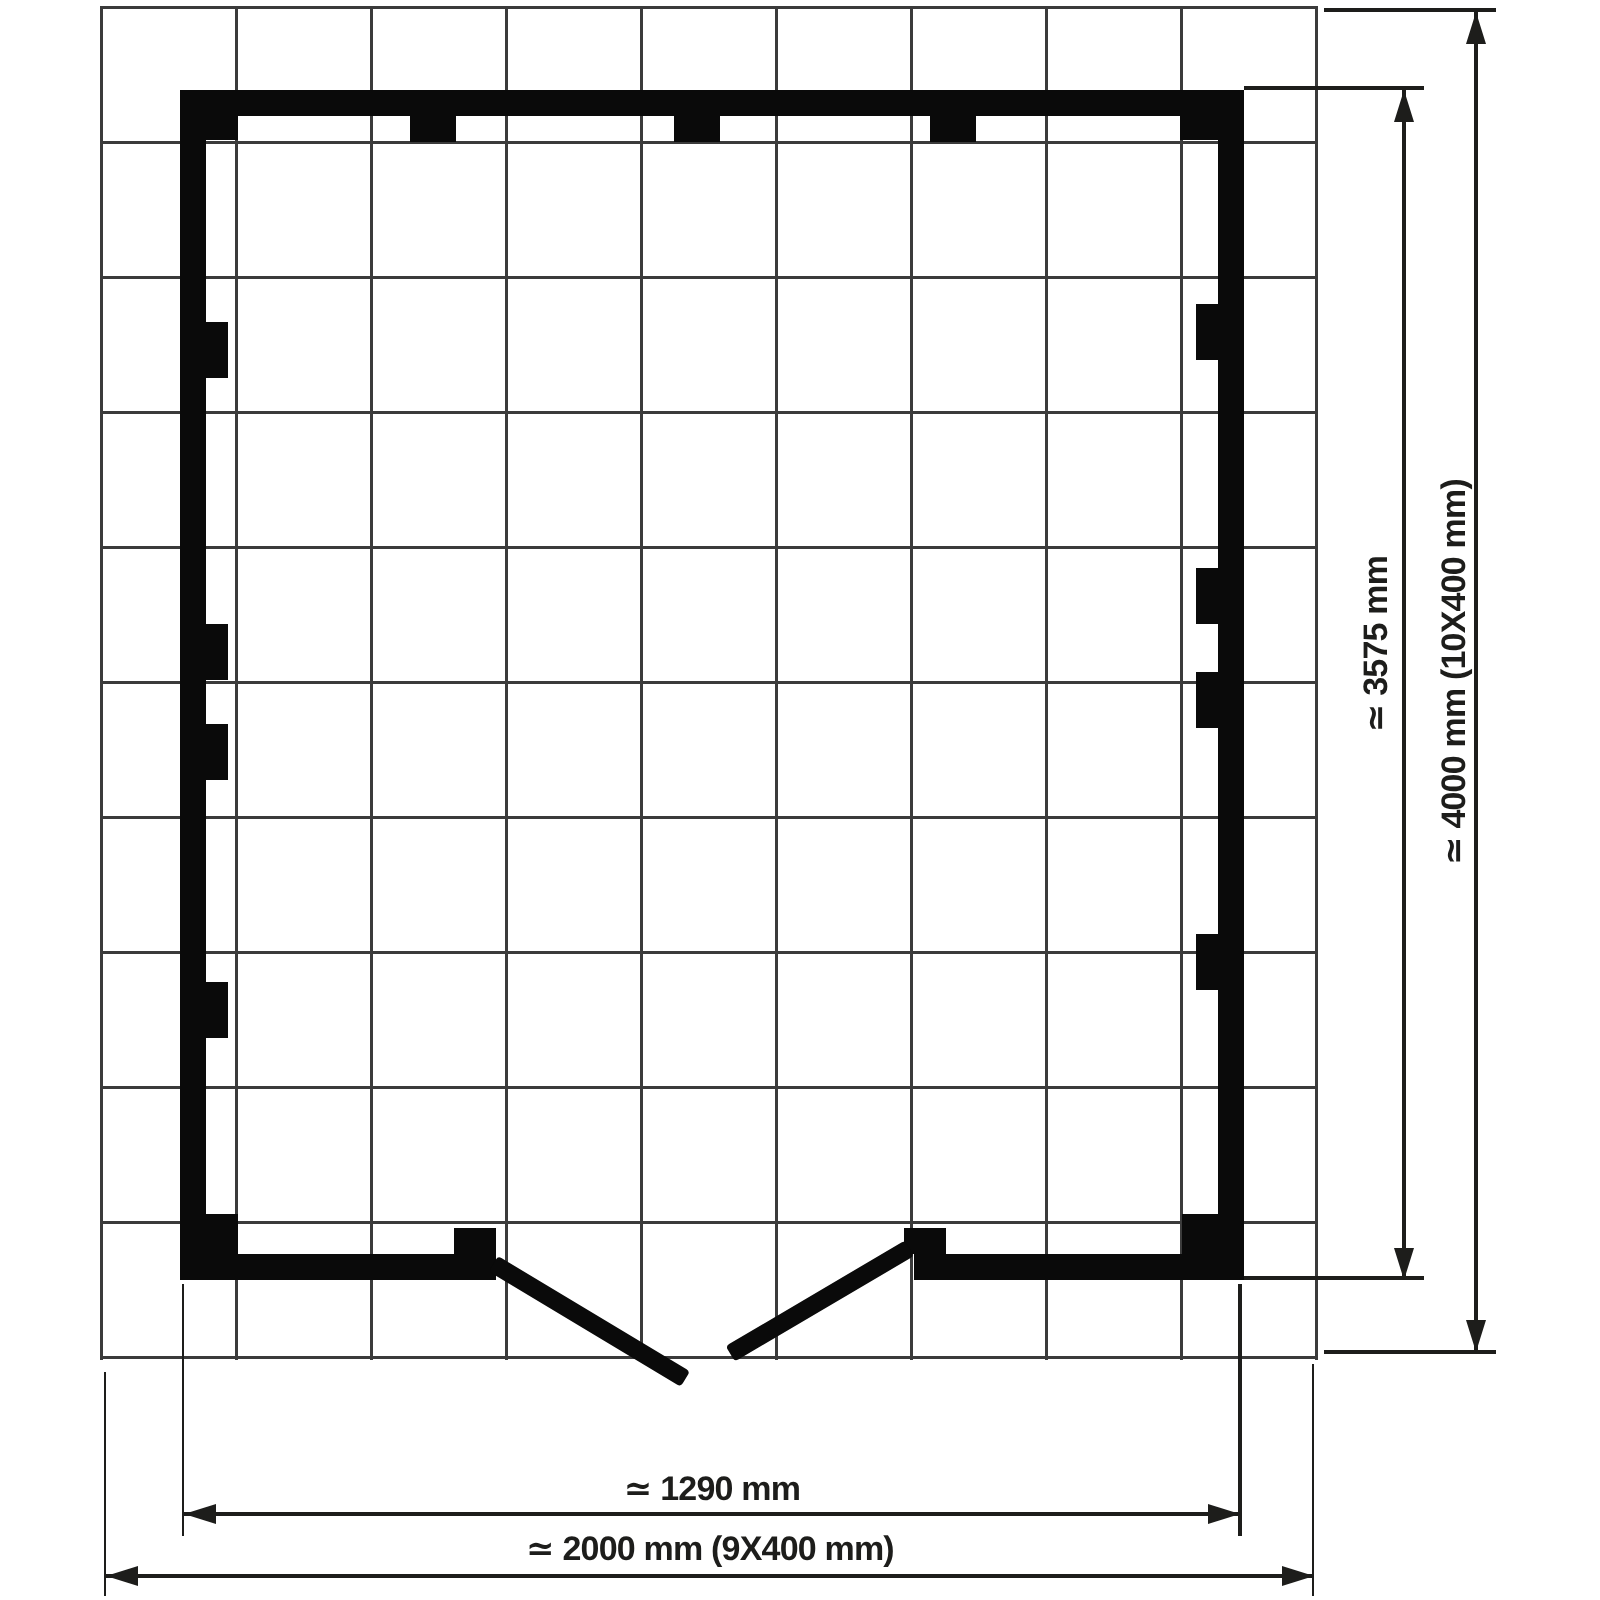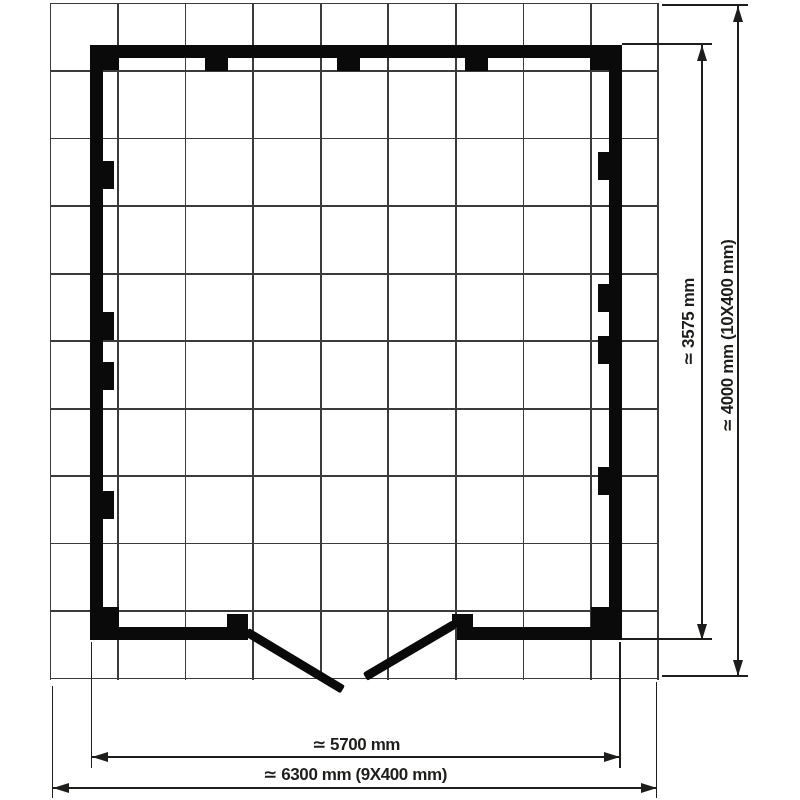--- a/index.html
+++ b/index.html
@@ -89,25 +89,25 @@
     <div class="arrow down" style="left:733px;top:660px"></div>
     <div class="vlabel" style="left:727px;top:336px">≃ 4000 mm (10X400 mm)</div>
   </div>
 
   <div>
     <div class="yline" style="left:90.5px;top:642px;height:126px"></div>
     <div class="yline" style="left:619px;top:642px;height:126px"></div>
     <div class="xline" style="left:92px;top:756px;width:528px"></div>
     <div class="arrow left" style="left:92px;top:752px"></div>
     <div class="arrow right" style="left:604px;top:752px"></div>
-    <div class="hlabel" style="left:92px;top:736px;width:528px">≃ 5700 mm</div>
+    <div class="hlabel" style="left:92px;top:736px;width:528px">≃ 1290 mm</div>
   </div>
 
   <div>
     <div class="yline" style="left:51.5px;top:686px;height:112px"></div>
     <div class="yline" style="left:655.5px;top:682px;height:116px"></div>
     <div class="xline" style="left:53px;top:787px;width:604px"></div>
     <div class="arrow left" style="left:53px;top:783px"></div>
     <div class="arrow right" style="left:641px;top:783px"></div>
-    <div class="hlabel" style="left:53px;top:766px;width:604px">≃ 6300 mm (9X400 mm)</div>
+    <div class="hlabel" style="left:53px;top:766px;width:604px">≃ 2000 mm (9X400 mm)</div>
   </div>
 
 </div>
 
 </body></html>

